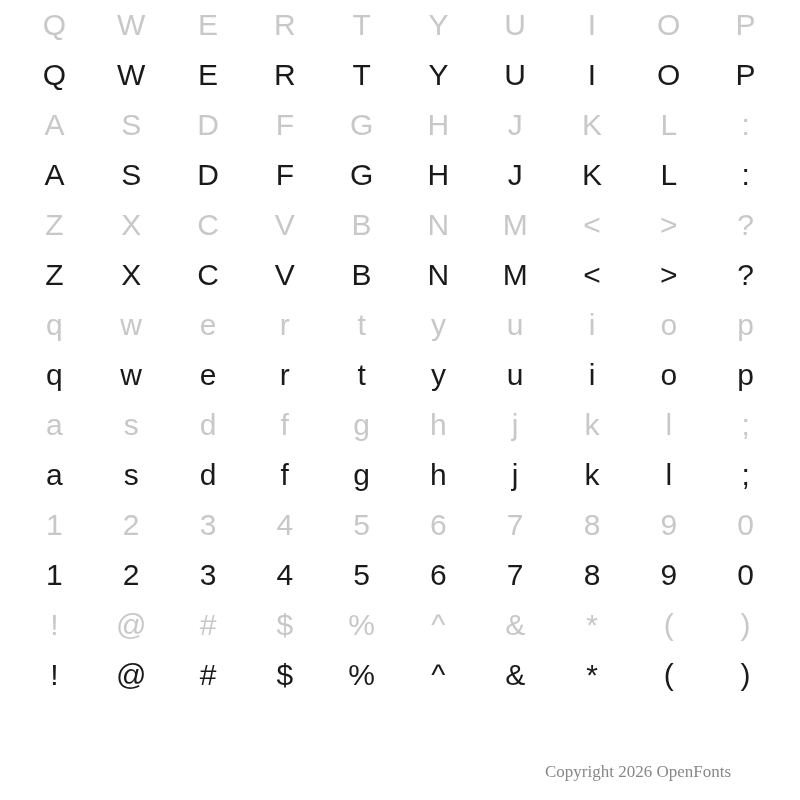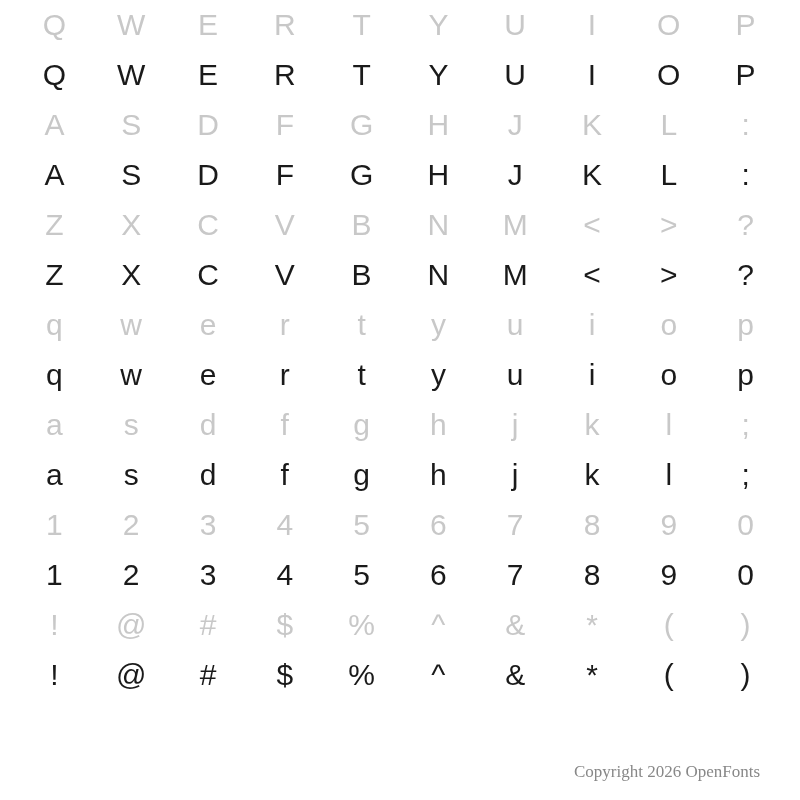--- a/index.html
+++ b/index.html
@@ -43,21 +43,21 @@
   }
   .row.dark .cell {
     color: #1a1a1a;
   }
   .footer {
     position: absolute;
     left: 0;
     right: 0;
     bottom: 18px;
     text-align: right;
-    padding-right: 40px;
+    padding-right: 69px;
     font-size: 17px;
     color: #888888;
     font-family: "Liberation Serif", serif;
   }
 </style>
 </head>
 <body>
 
 <div id="specimen">
     <div class="row light">

